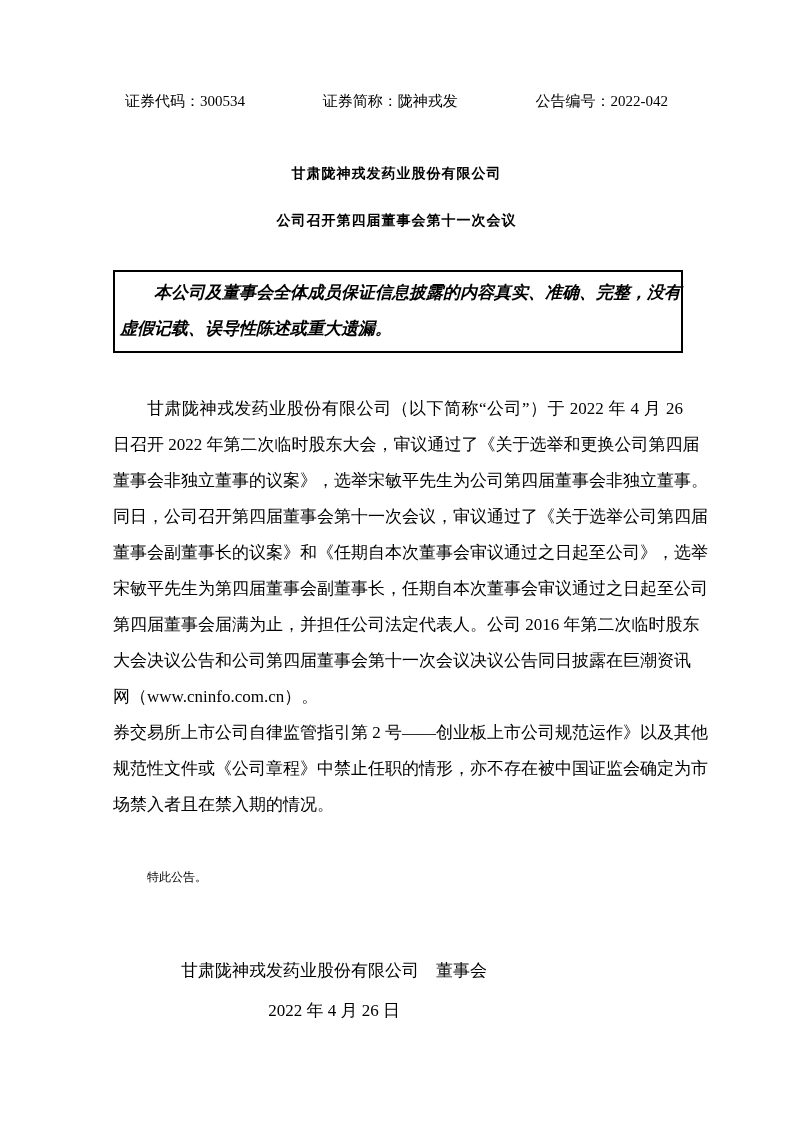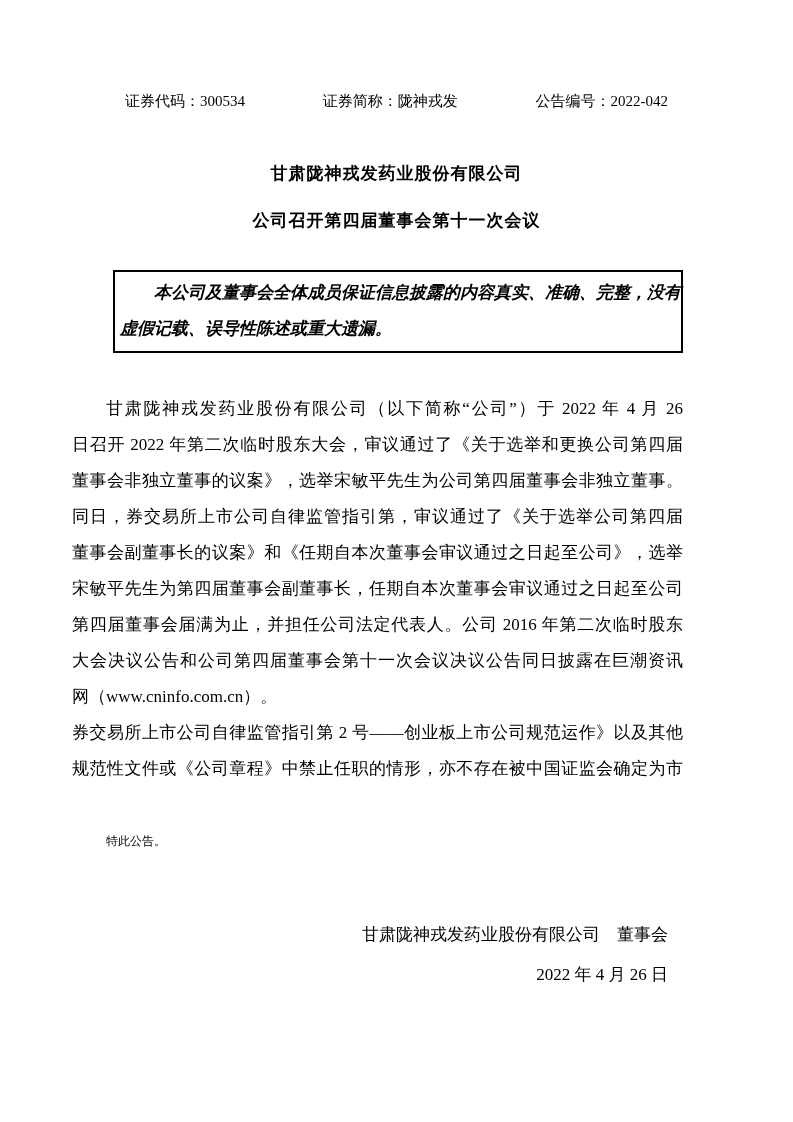--- a/index.html
+++ b/index.html
@@ -25,39 +25,39 @@
     padding: 0 125px;
     font-size: 15px;
     line-height: 22px;
     white-space: nowrap;
   }
   .title-block {
     margin-top: 38px;
     text-align: center;
   }
   .title-line {
-    font-size: 17px;
+    font-size: 14px;
     font-weight: bold;
     line-height: 47px;
     letter-spacing: 1px;
   }
   .notice-box {
     margin: 26px 110px 0 113px;
     border: 2px solid #000000;
     padding: 3px 5px 4px 5px;
     box-sizing: border-box;
   }
   .notice-box .line {
     font-weight: bold;
     font-size: 17px;
     line-height: 36px;
     font-style: italic;
   }
   .content {
-    margin: 38px 110px 0 72px;
+    margin: 38px 110px 0 113px;
     font-size: 17px;
   }
   .line {
     font-size: 17px;
     line-height: 36px;
     text-align: justify;
     text-align-last: justify;
     white-space: nowrap;
   }
   .line.last {
@@ -69,21 +69,21 @@
   }
   .closing-line {
     margin-top: 36px;
     font-size: 12px;
     line-height: 36px;
     text-indent: 34px;
   }
   .signature-block {
     margin-top: 56px;
     padding-right: 125px;
-    text-align: right;
+    text-align: center;
   }
   .signature-line {
     font-size: 17px;
     line-height: 40px;
   }
 </style>
 </head>
 <body>
 
 <div class="page">
@@ -102,30 +102,31 @@
   <div class="notice-box">
     <div class="line indent">本公司及董事会全体成员保证信息披露的内容真实、准确、完整，没有</div>
     <div class="line last">虚假记载、误导性陈述或重大遗漏。</div>
   </div>
 
   <div class="content">
     <div>
       <div class="line indent">甘肃陇神戎发药业股份有限公司（以下简称“公司”）于 2022 年 4 月 26</div>
       <div class="line">日召开 2022 年第二次临时股东大会，审议通过了《关于选举和更换公司第四届</div>
       <div class="line">董事会非独立董事的议案》，选举宋敏平先生为公司第四届董事会非独立董事。</div>
-      <div class="line">同日，券交易所上市公司自律监管指引第，审议通过了《关于选举公司第四届</div>
+      <div class="line">同日，公司召开第四届董事会第十一次会议，审议通过了《关于选举公司第四届</div>
       <div class="line">董事会副董事长的议案》和《任期自本次董事会审议通过之日起至公司》，选举</div>
       <div class="line">宋敏平先生为第四届董事会副董事长，任期自本次董事会审议通过之日起至公司</div>
       <div class="line">第四届董事会届满为止，并担任公司法定代表人。公司 2016 年第二次临时股东</div>
       <div class="line">大会决议公告和公司第四届董事会第十一次会议决议公告同日披露在巨潮资讯</div>
       <div class="line last">网（www.cninfo.com.cn）。</div>
     </div>
     <div>
       <div class="line">券交易所上市公司自律监管指引第 2 号——创业板上市公司规范运作》以及其他</div>
       <div class="line">规范性文件或《公司章程》中禁止任职的情形，亦不存在被中国证监会确定为市</div>
+      <div class="line last">场禁入者且在禁入期的情况。</div>
     </div>
     <div class="closing-line">特此公告。</div>
   </div>
 
   <div class="signature-block">
     <div class="signature-line">甘肃陇神戎发药业股份有限公司　董事会</div>
     <div class="signature-line">2022 年 4 月 26 日</div>
   </div>
 
 </div>

